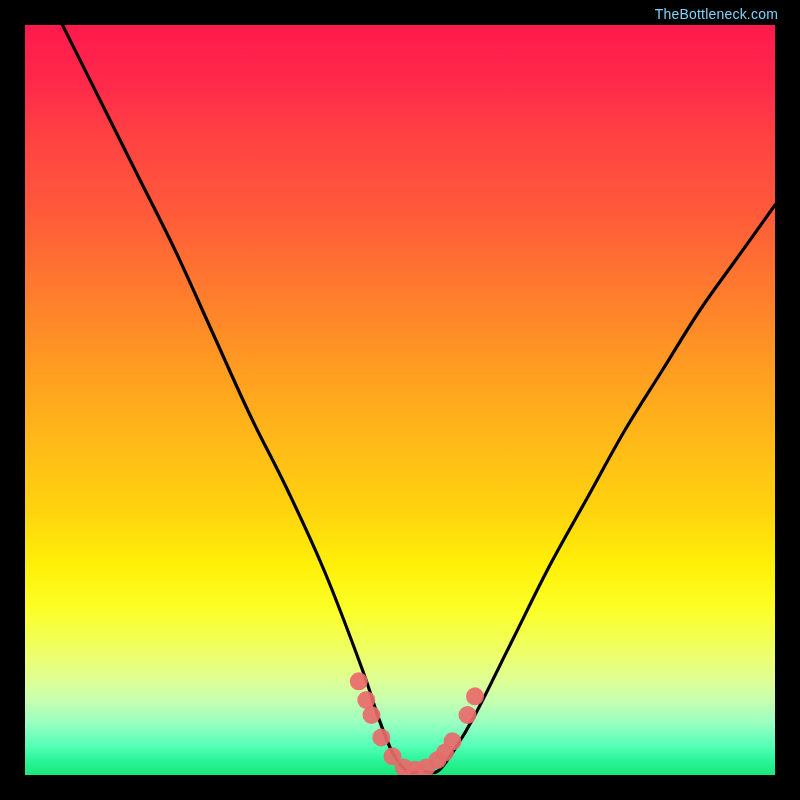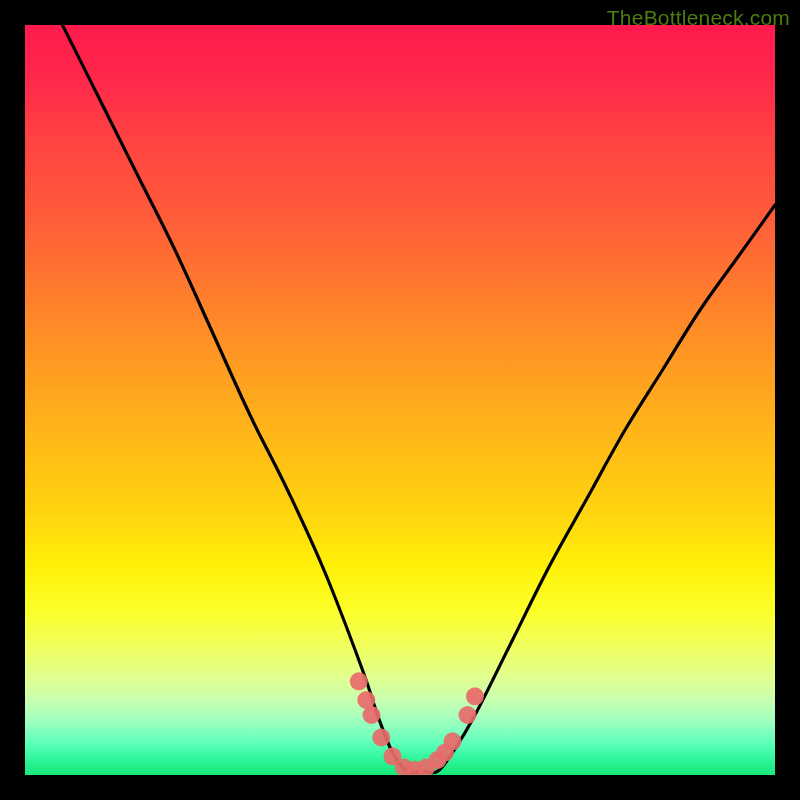--- a/index.html
+++ b/index.html
@@ -44,23 +44,23 @@
       #c8ffb0 90%,
       #9affc0 93%,
       #58ffb8 96%,
       #2cf59a 98%,
       #18e878 100%
     );
   }
   .watermark {
     position: absolute;
     top: 6px;
-    right: 10px;
-    color: #4d7c0f;
-    font-size: 21px;
+    right: 22px;
+    color: #7dd3fc;
+    font-size: 14px;
     font-weight: 500;
     letter-spacing: 0.2px;
     z-index: 50;
   }
   svg {
     position: absolute;
     left: 0; top: 0;
   }
 </style>
 </head>

